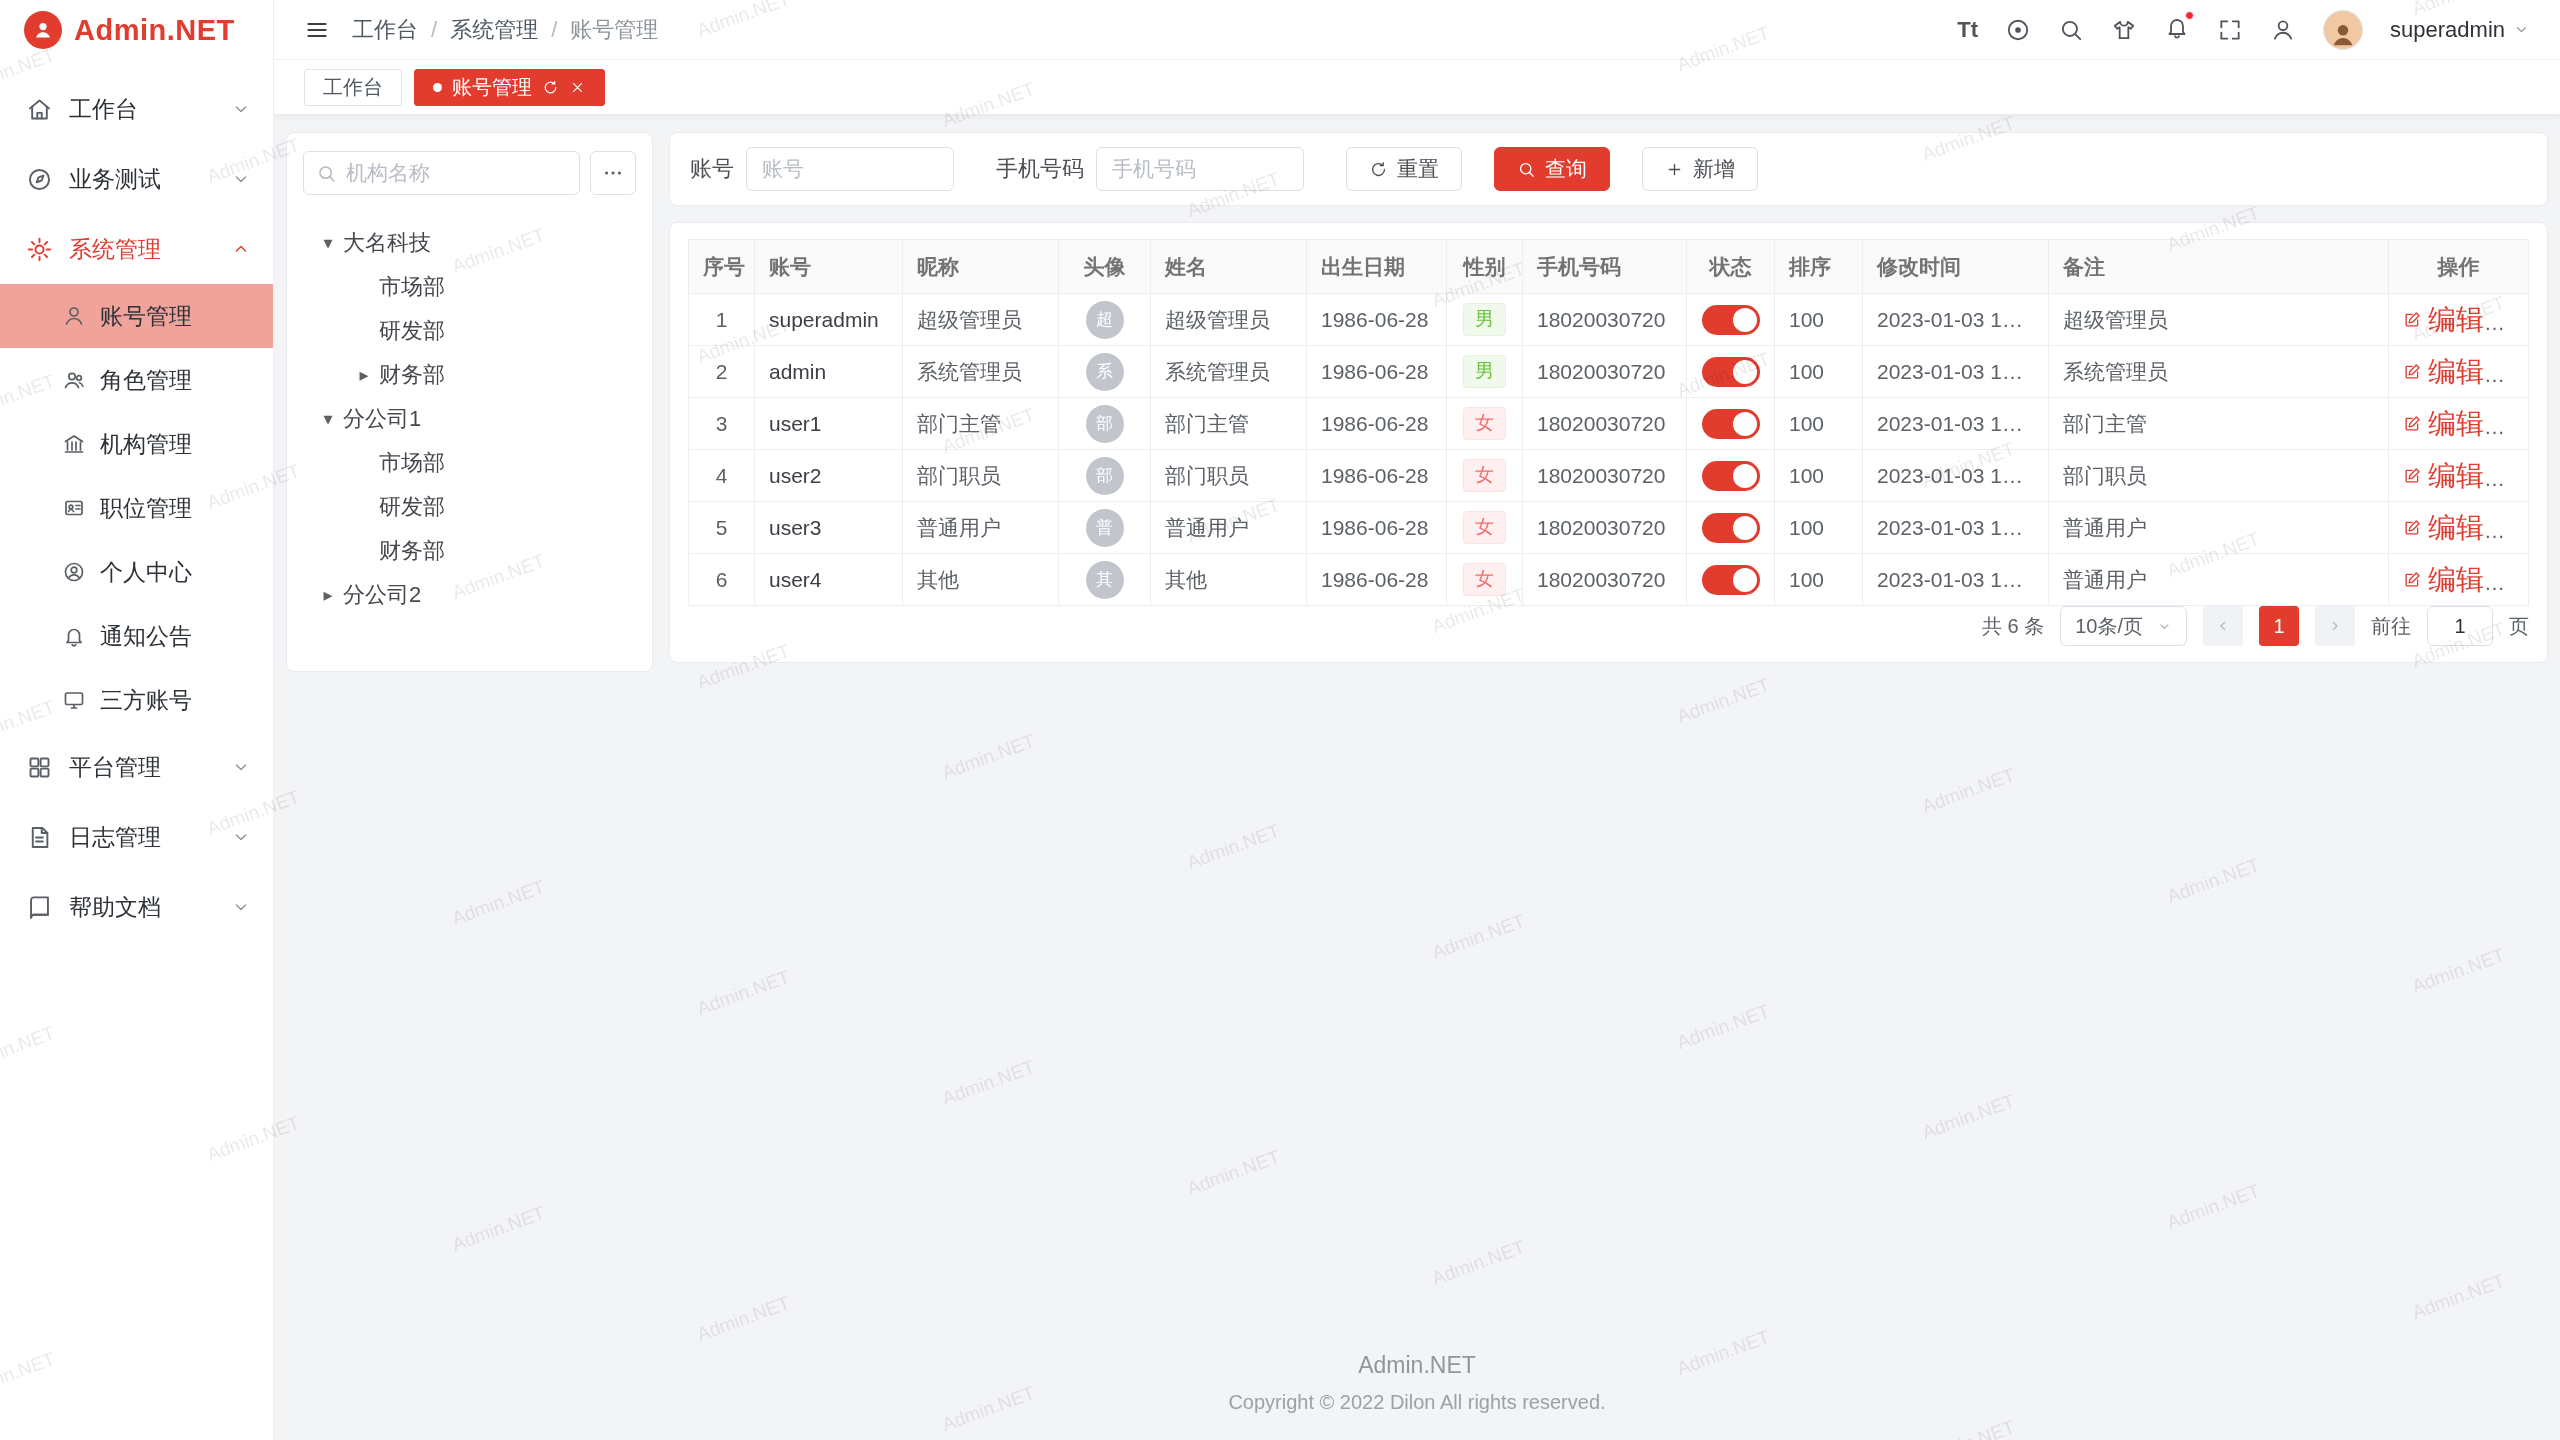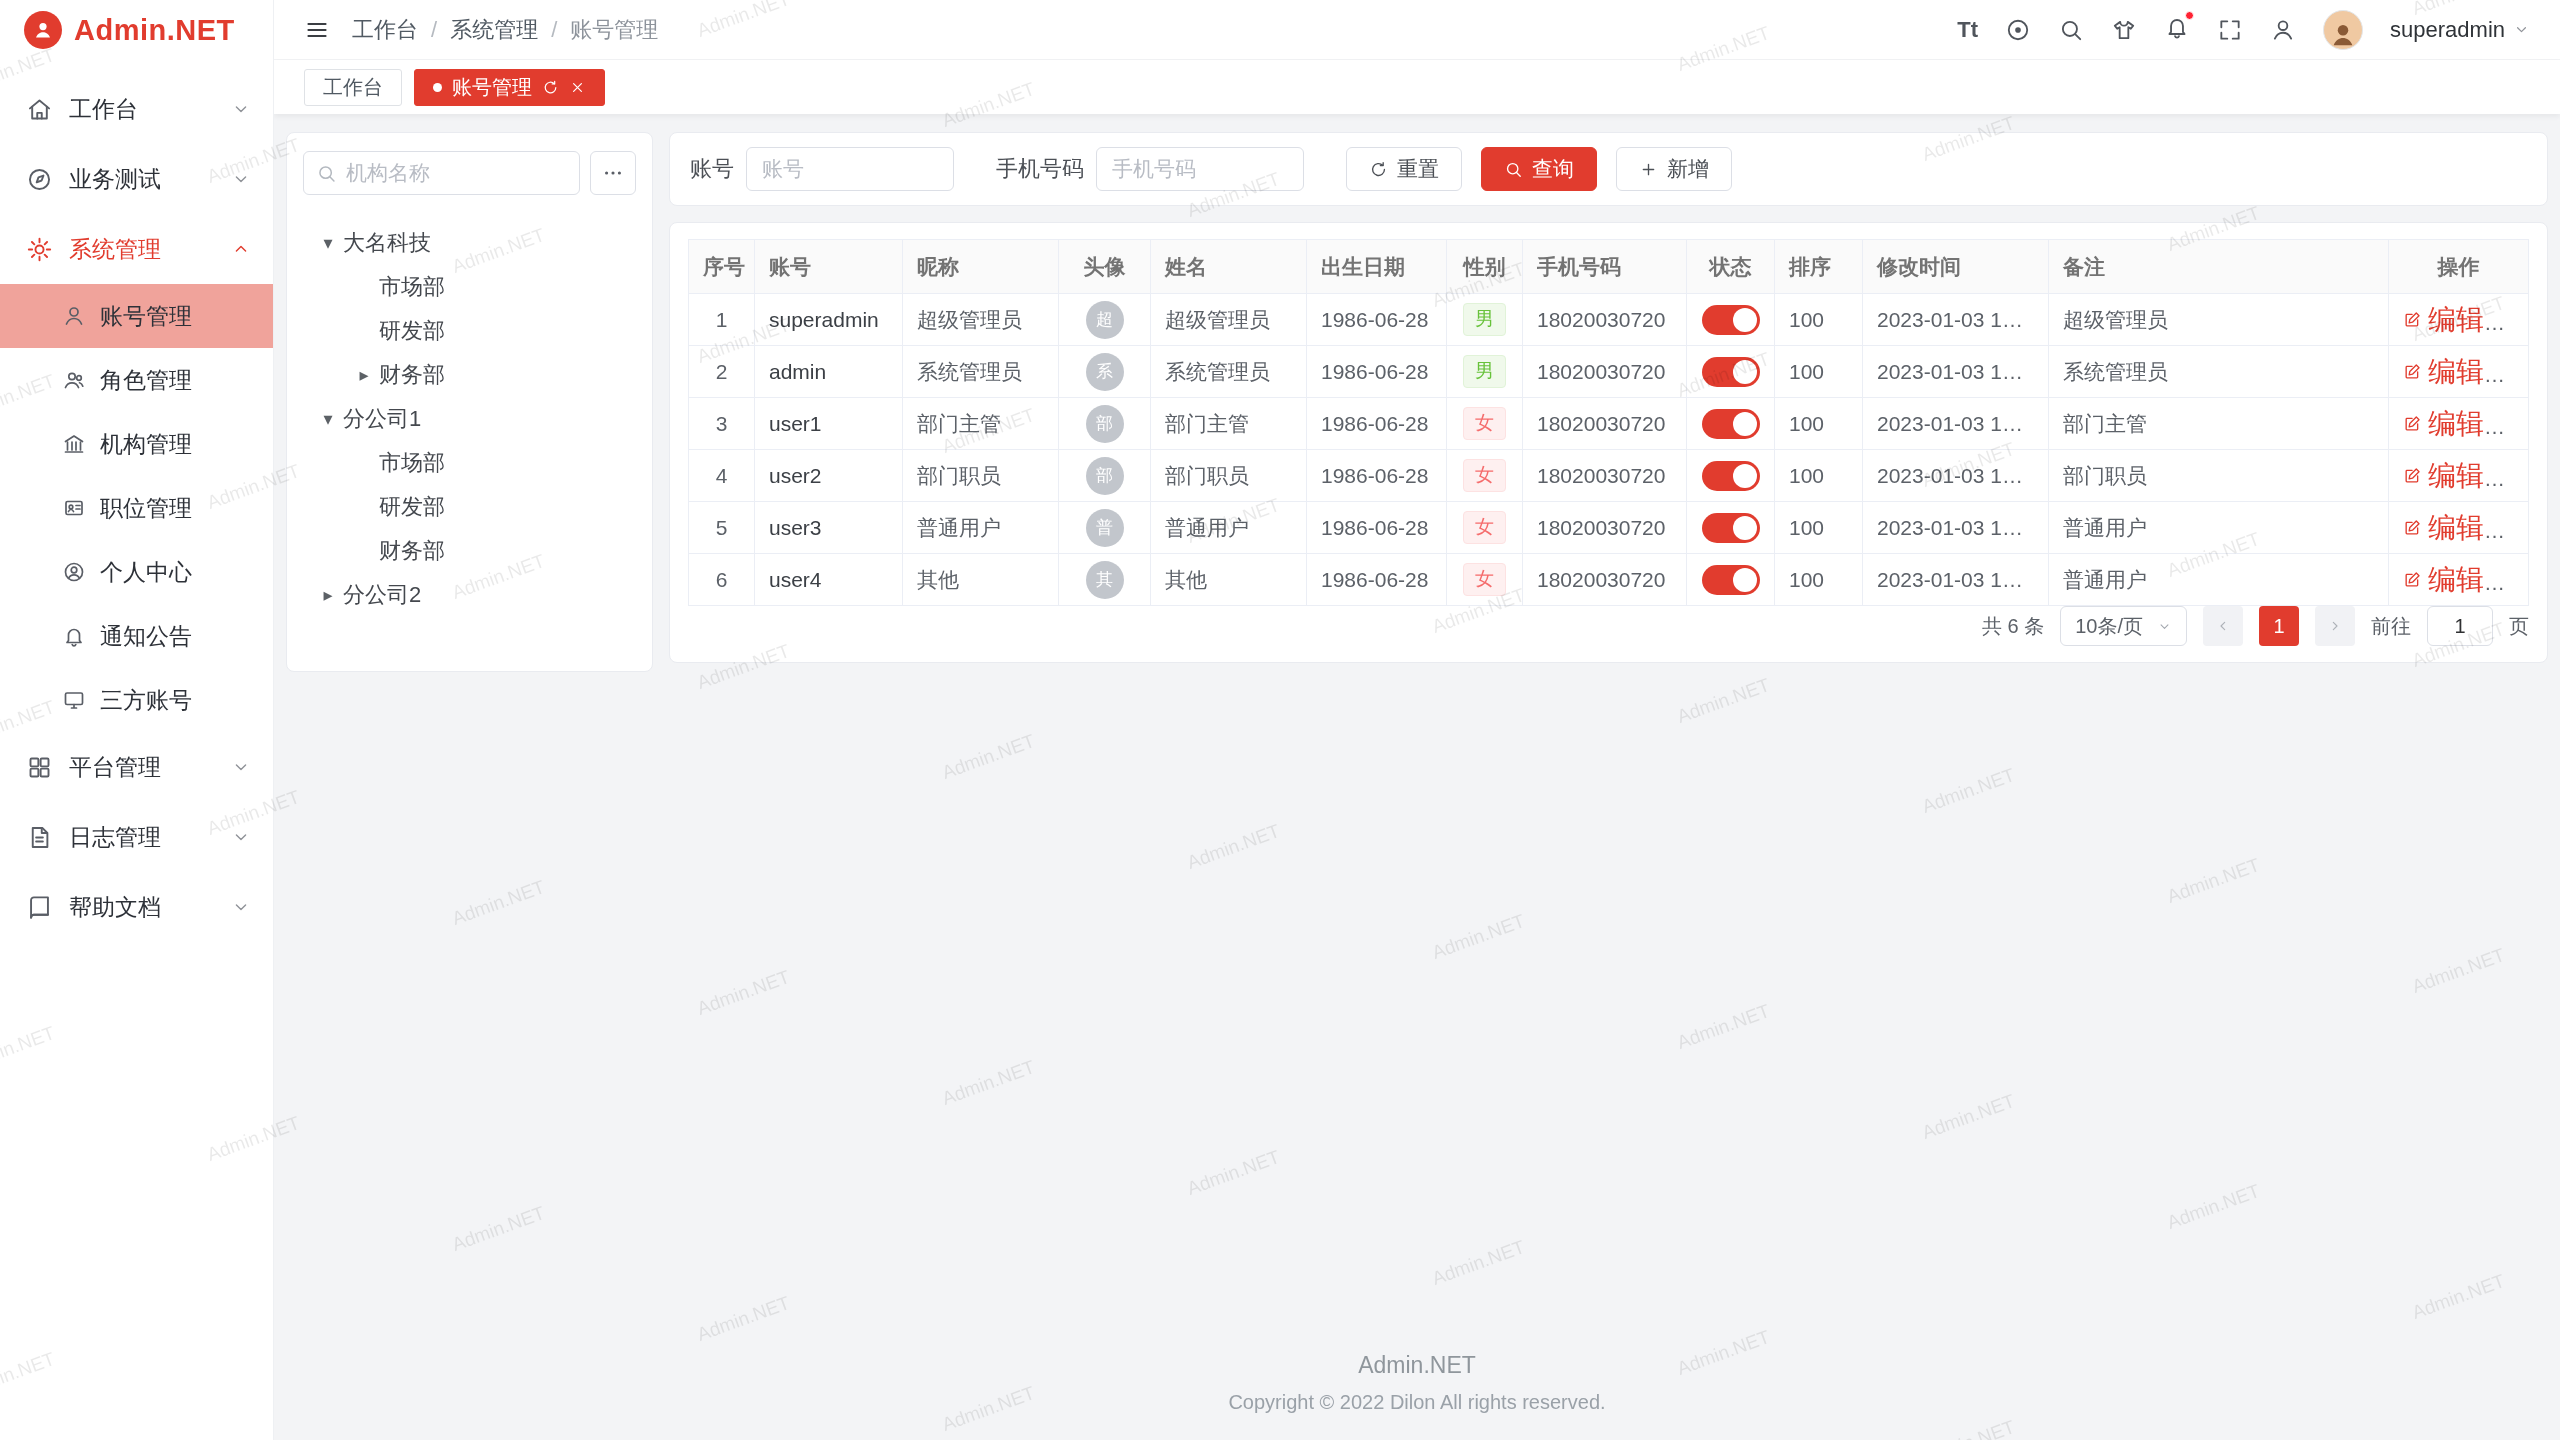--- a/index.html
+++ b/index.html
@@ -68,21 +68,21 @@
   
   .right-col{flex:1;display:flex;flex-direction:column;gap:16px;min-width:0}
   .query-card{padding:14px 20px;display:flex;align-items:center}
   .q-label{font-size:22px;color:#4c5056;margin-right:12px}
   .q-input{height:44px;width:208px;border:1px solid #dcdfe6;border-radius:6px;padding:0 15px;font-size:21px;color:#303133;font-family:inherit;outline:none}
   .q-input::placeholder{color:#b8bcc4}
   .gap28{width:42px;flex:none}
   .btn{height:44px;padding:0 22px;border-radius:6px;border:1px solid #dcdfe6;background:#fff;color:#4c5056;font-size:21px;display:inline-flex;align-items:center;gap:9px;cursor:pointer;font-family:inherit}
   .btn svg{width:19px;height:19px}
   .btn.primary{background:var(--primary);border-color:var(--primary);color:#fff}
-  .btn + .btn{margin-left:19px}
+  .btn + .btn{margin-left:32px}
 
   
   .table-card{padding:16px 18px}
   table{width:100%;border-collapse:collapse;font-size:21px;color:#5c6168;border:1px solid #ebeef5;table-layout:fixed}
   th{height:54px;background:#fafafa;color:#737373;font-weight:600;text-align:left;padding:0 14px;border:1px solid #ebeef5;white-space:nowrap}
   td{height:52px;padding:0 14px;border:1px solid #ebeef5;white-space:nowrap;overflow:hidden;text-overflow:ellipsis}
   .c-center{text-align:center}
   .acct{color:#3c4046}
   .avatar-chip{display:inline-flex;width:38px;height:38px;border-radius:50%;background:#c2c6cc;color:#fff;align-items:center;justify-content:center;font-size:17px}
   .badge{display:inline-block;padding:3px 11px;font-size:19px;border-radius:4px;line-height:1.3}

